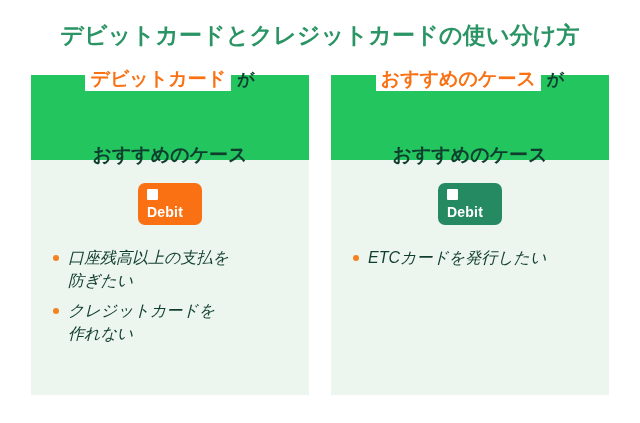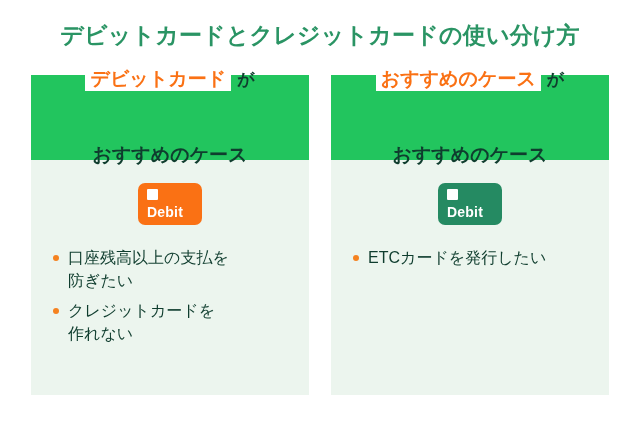--- a/index.html
+++ b/index.html
@@ -128,20 +128,21 @@
 
   .bullet-list {
     list-style: none;
     margin: 11px;
     padding: 0;
     width: 100%;
     box-sizing: border-box;
     padding-left: 22px;
     padding-right: 10px;
     margin-top: 22px;
+    font-style: italic;
   }
 
   .bullet-item {
     position: relative;
     padding-left: 15px;
     color: #0f3d2e;
     font-size: 16px;
     font-weight: 400;
     line-height: 1.42;
     margin-bottom: 8px;

